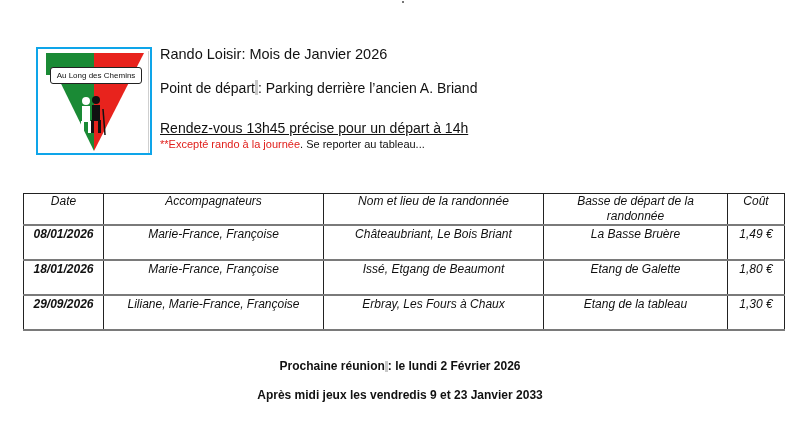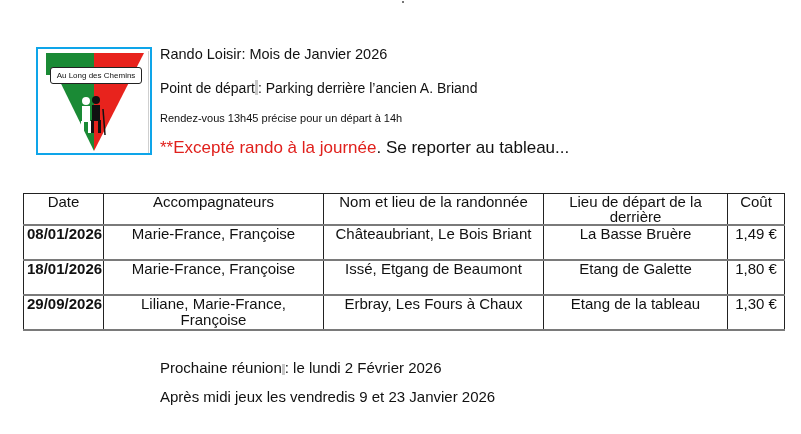--- a/index.html
+++ b/index.html
@@ -8,34 +8,34 @@
     .top-dot { position: absolute; left: 402px; top: 1px; width: 2px; height: 2px; background: #777; }
     .logo-frame { position: absolute; left: 36px; top: 47px; width: 116px; height: 108px;
       border: 2px solid #0ea5e9; background: #fff; box-sizing: border-box; }
     .logo-inner { position: absolute; left: 2px; top: 2px; width: 108px; height: 102px; border-right: 1px solid #cfcfcf; }
     .logo-banner { position: absolute; left: 10px; top: 16px; width: 90px; height: 15px; background: #fff;
       border: 1px solid #222; border-radius: 3px; font-size: 8px; line-height: 15px; text-align: center; color: #111;
       white-space: nowrap; overflow: hidden; }
     .header-lines { position: absolute; left: 160px; width: 480px; text-align: left; white-space: nowrap; }
     .h1 { top: 46px; font-size: 14.5px; }
     .h2 { top: 80px; font-size: 14px; }
-    .h3 { top: 112px; font-size: 11px; }
-    .h4 { top: 138px; font-size: 17px; }
+    .h3 { top: 120px; font-size: 14px; text-decoration: underline; }
+    .h4 { top: 138px; font-size: 11px; }
     .red { color: #e0201c; }
     .cursor-mark { display: inline-block; width: 3px; height: 15px; background: #c8c8c8; vertical-align: -2px; }
     table.sched { position: absolute; left: 23px; top: 193px; border-collapse: collapse; width: 761px;
-      font-size: 15px; table-layout: fixed; }
+      font-size: 12px; table-layout: fixed; font-style: italic; }
     table.sched th, table.sched td { border: 1px solid #222; padding: 0 3px; text-align: center; vertical-align: top; }
     table.sched tr { border-bottom: 2px solid #7a7a7a; }
     table.sched th { font-weight: normal; height: 15px; line-height: 15px; }
     table.sched td { height: 33px; line-height: 16px; }
     td.date { font-weight: bold; }
     td.cost { text-align: right; padding-right: 8px; }
     .note-red { color: #e0205a; }
-    .footer { position: absolute; left: 160px; width: 480px; text-align: left; font-size: 15px; font-weight: normal; white-space: nowrap; }
+    .footer { position: absolute; left: 160px; width: 480px; text-align: center; font-size: 12px; font-weight: bold; white-space: nowrap; }
     .f1 { top: 359px; }
     .f2 { top: 388px; }
   </style>
 </head>
 <body>
 
 <div class="top-dot"></div>
 
 <div class="logo-frame">
   <div class="logo-inner">
@@ -74,21 +74,21 @@
       <col style="width:220px">
       <col style="width:220px">
       <col style="width:184px">
       <col style="width:57px">
   </colgroup>
   <thead>
     <tr>
       <th>Date</th>
       <th>Accompagnateurs</th>
       <th>Nom et lieu de la randonnée</th>
-      <th>Lieu de départ de la derrière</th>
+      <th>Basse de départ de la randonnée</th>
       <th>Coût</th>
     </tr>
   </thead>
   <tbody>
     <tr>
       <td class="date">08/01/2026</td>
       <td>Marie-France, Françoise</td>
       <td>Châteaubriant, Le Bois Briant</td>
       <td>La Basse Bruère</td>
       <td class="cost">1,49 €</td>
@@ -106,13 +106,13 @@
       <td>Erbray, Les Fours à Chaux</td>
       <td>Etang de la tableau</td>
       <td class="cost">1,30 €</td>
     </tr>
   </tbody>
 </table>
 
 <div class="footer f1">
   <span>Prochaine réunion</span><span class="cursor-mark" style="height:11px"></span><span>: le lundi  2 Février 2026</span>
 </div>
-<div class="footer f2">Après midi jeux les vendredis 9 et 23 Janvier 2026</div>
+<div class="footer f2">Après midi jeux les vendredis 9 et 23 Janvier 2033</div>
 
 </body></html>

